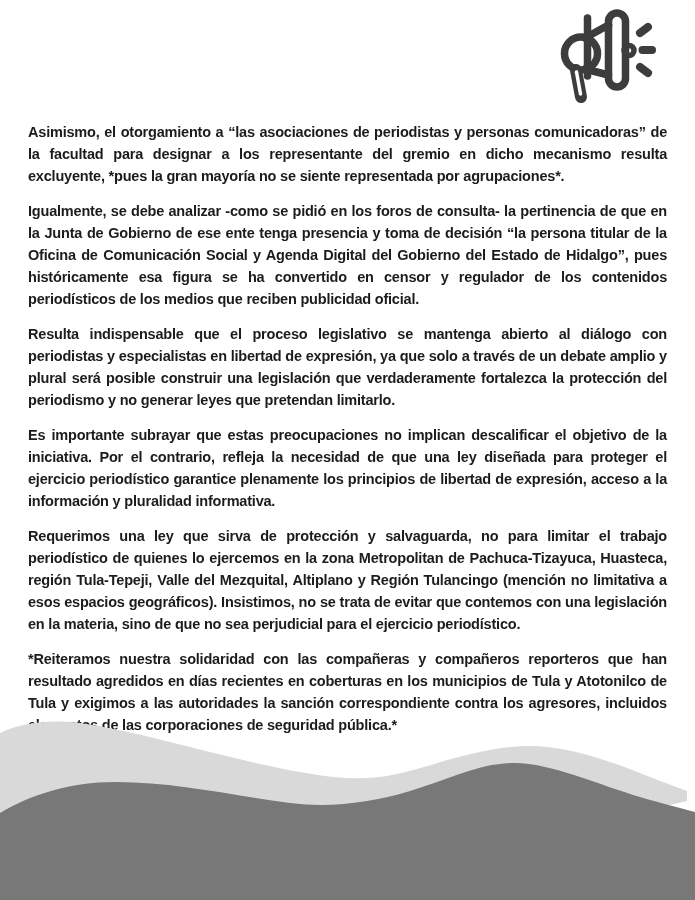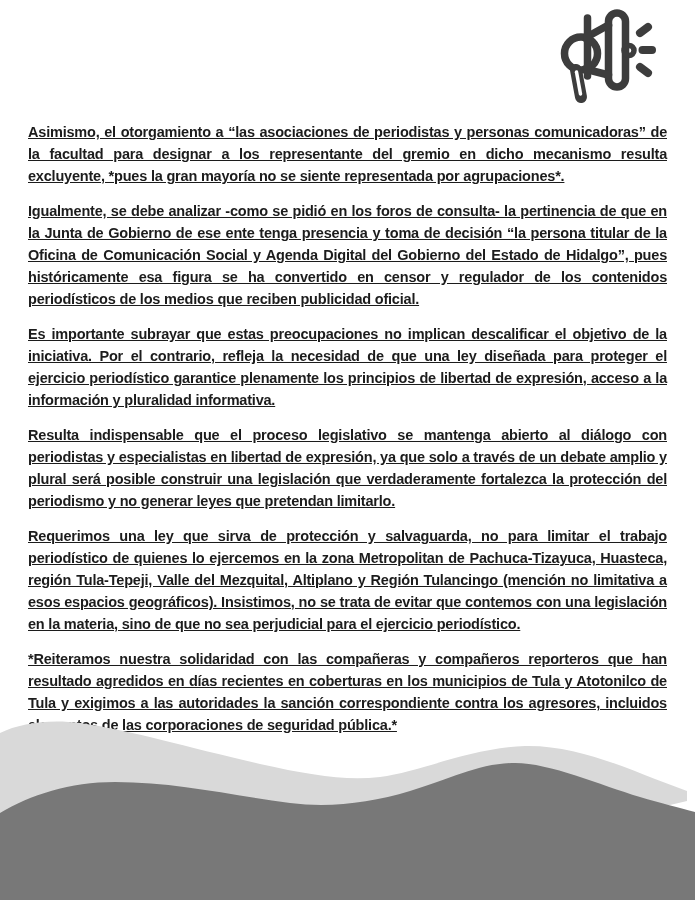--- a/index.html
+++ b/index.html
@@ -30,21 +30,20 @@
     color: #1c1c1c;
   }
   .para {
     margin: 0 0 13px 0;
     font-size: 14.5px;
     font-weight: bold;
     line-height: 22px;
     letter-spacing: -0.2px;
     text-align: justify;
     text-align-last: left;
-    text-decoration: underline;
   }
   .waves {
     position: absolute;
     left: 0;
     bottom: 0;
     width: 695px;
     height: 185px;
     display: block;
   }
 </style>
@@ -75,22 +74,22 @@
         <path d="M92 59 L100 65" stroke-width="8"></path>
       </g>
 
       <path d="M28.5 64 L32.5 86" stroke="#ffffff" stroke-width="3.5" stroke-linecap="round" fill="none"></path>
     </svg>
   </div>
 
   <div class="content">
     <p class="para">Asimismo, el otorgamiento a “las asociaciones de periodistas y personas comunicadoras” de la facultad para designar a los representante del gremio en dicho mecanismo resulta excluyente, *pues la gran mayoría no se siente representada por agrupaciones*.</p>
     <p class="para">Igualmente, se debe analizar -como se pidió en los foros de consulta- la pertinencia de que en la Junta de Gobierno de ese ente tenga presencia y toma de decisión “la persona titular de la Oficina de Comunicación Social y Agenda Digital del Gobierno del Estado de Hidalgo”, pues históricamente esa figura se ha convertido en censor y regulador de los contenidos periodísticos de los medios que reciben publicidad oficial.</p>
+    <p class="para">Resulta indispensable que el proceso legislativo se mantenga abierto al diálogo con periodistas y especialistas en libertad de expresión, ya que solo a través de un debate amplio y plural será posible construir una legislación que verdaderamente fortalezca la protección del periodismo y no generar leyes que pretendan limitarlo.</p>
     <p class="para">Es importante subrayar que estas preocupaciones no implican descalificar el objetivo de la iniciativa. Por el contrario, refleja la necesidad de que una ley diseñada para proteger el ejercicio periodístico garantice plenamente los principios de libertad de expresión, acceso a la información y pluralidad informativa.</p>
-    <p class="para">Resulta indispensable que el proceso legislativo se mantenga abierto al diálogo con periodistas y especialistas en libertad de expresión, ya que solo a través de un debate amplio y plural será posible construir una legislación que verdaderamente fortalezca la protección del periodismo y no generar leyes que pretendan limitarlo.</p>
     <p class="para">Requerimos una ley que sirva de protección y salvaguarda, no para limitar el trabajo periodístico de quienes lo ejercemos en la zona Metropolitan de Pachuca-Tizayuca, Huasteca, región Tula-Tepeji, Valle del Mezquital, Altiplano y Región Tulancingo (mención no limitativa a esos espacios geográficos). Insistimos, no se trata de evitar que contemos con una legislación en la materia, sino de que no sea perjudicial para el ejercicio periodístico.</p>
     <p class="para">*Reiteramos nuestra solidaridad con las compañeras y compañeros reporteros que han resultado agredidos en días recientes en coberturas en los municipios de Tula y Atotonilco de Tula y exigimos a las autoridades la sanción correspondiente contra los agresores, incluidos elementos de las corporaciones de seguridad pública.*</p>
   </div>
 
   <svg class="waves" viewBox="0 0 695 185" preserveAspectRatio="none" xmlns="http://www.w3.org/2000/svg">
     <path d="M0,18 C20,8 50,4 80,8 C130,15 190,33 260,49
              C310,60 345,66 380,62 C420,57 470,33 525,31
              C570,30 615,48 655,64 L687,76 L687,86
              C600,108 480,118 350,118 C220,118 90,120 0,112 Z" fill="#d9d9d9"></path>
     <path d="M0,98 C30,80 70,67 115,67 C175,67 230,80 290,88

